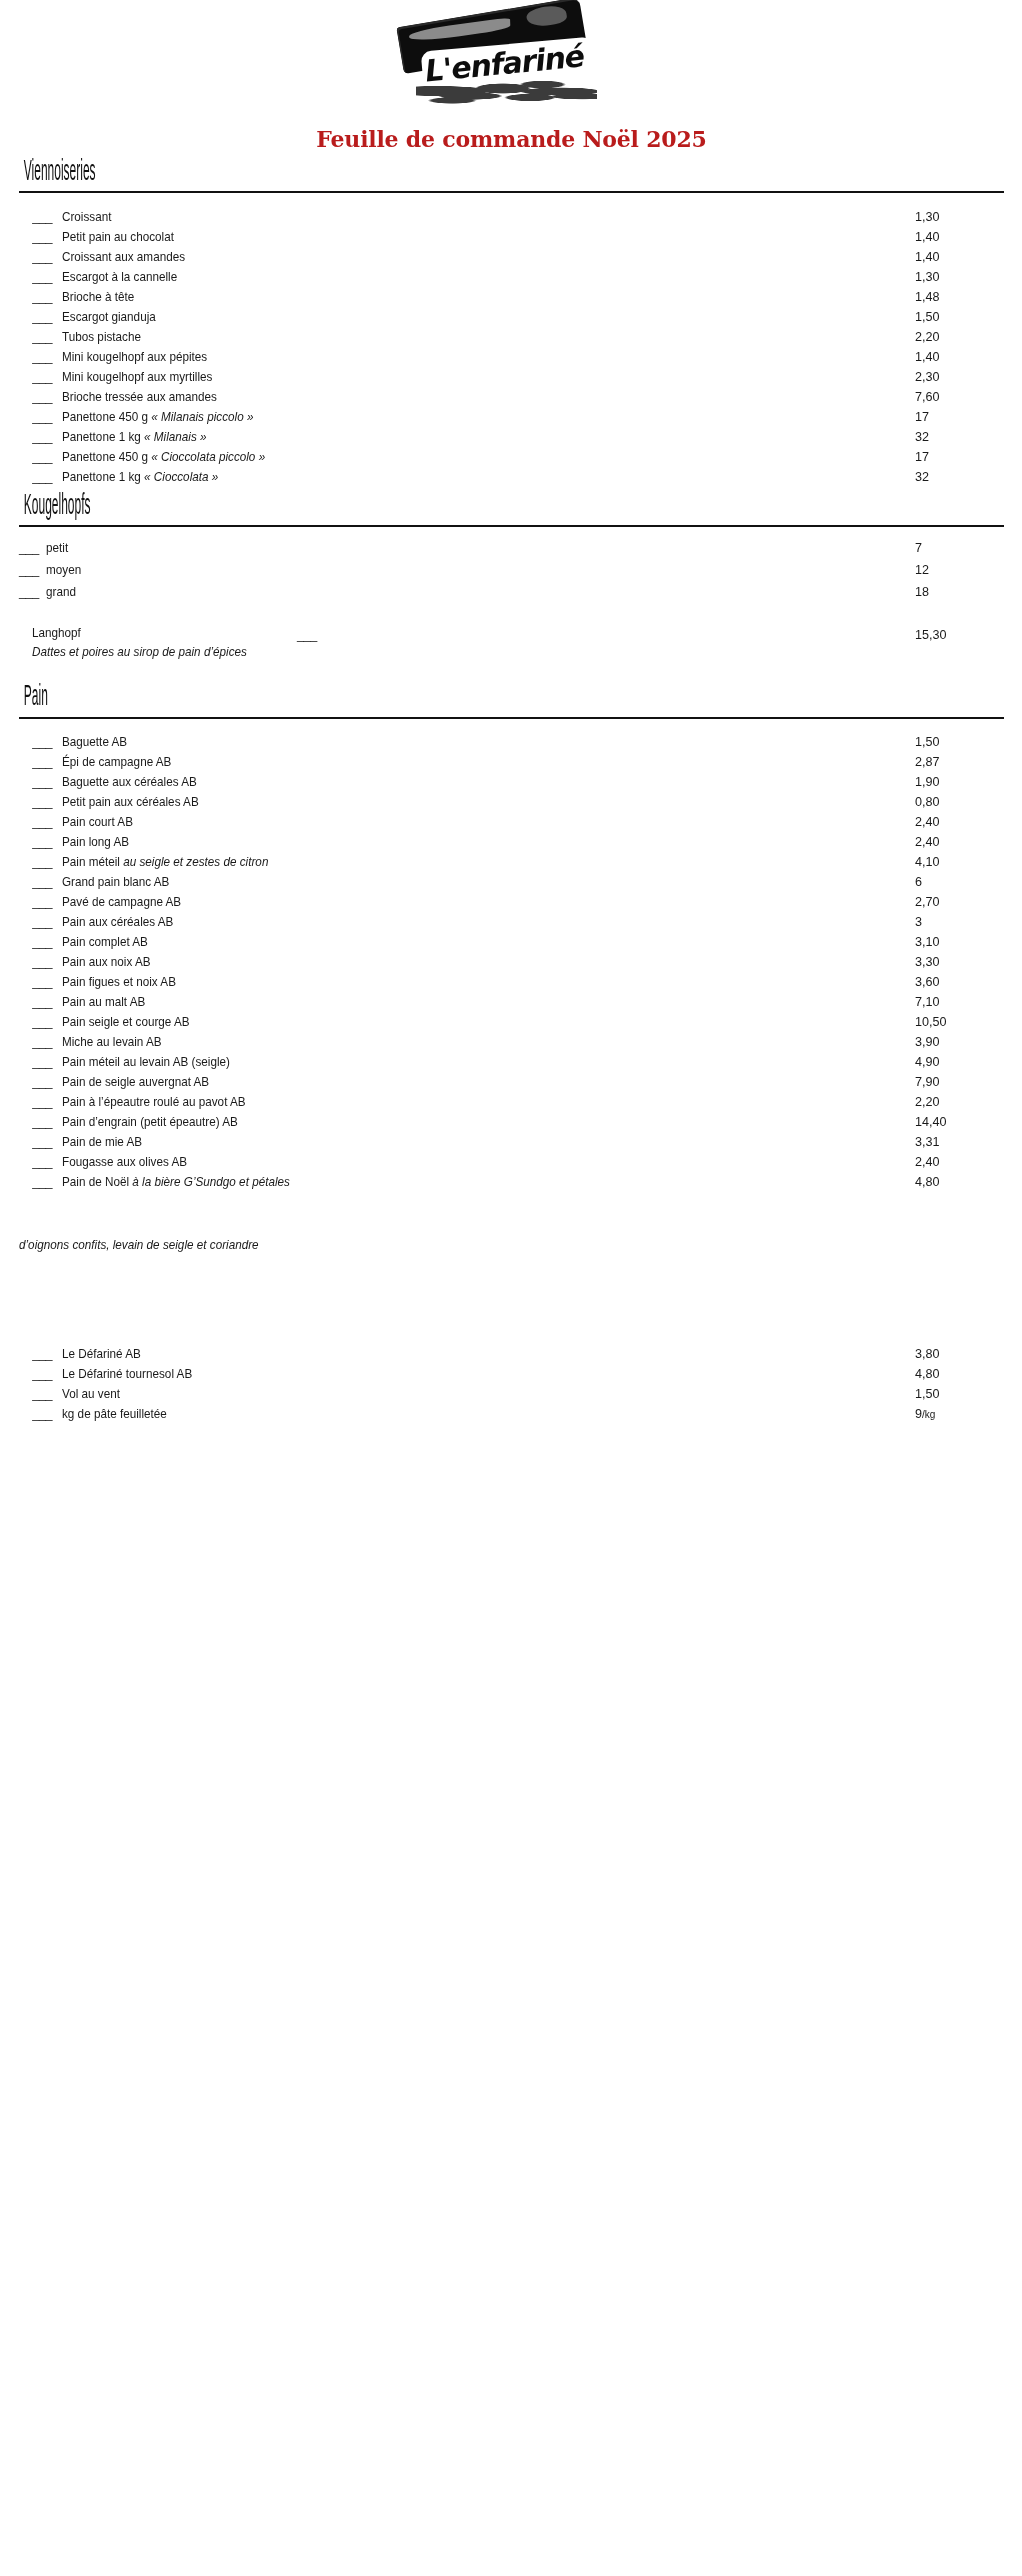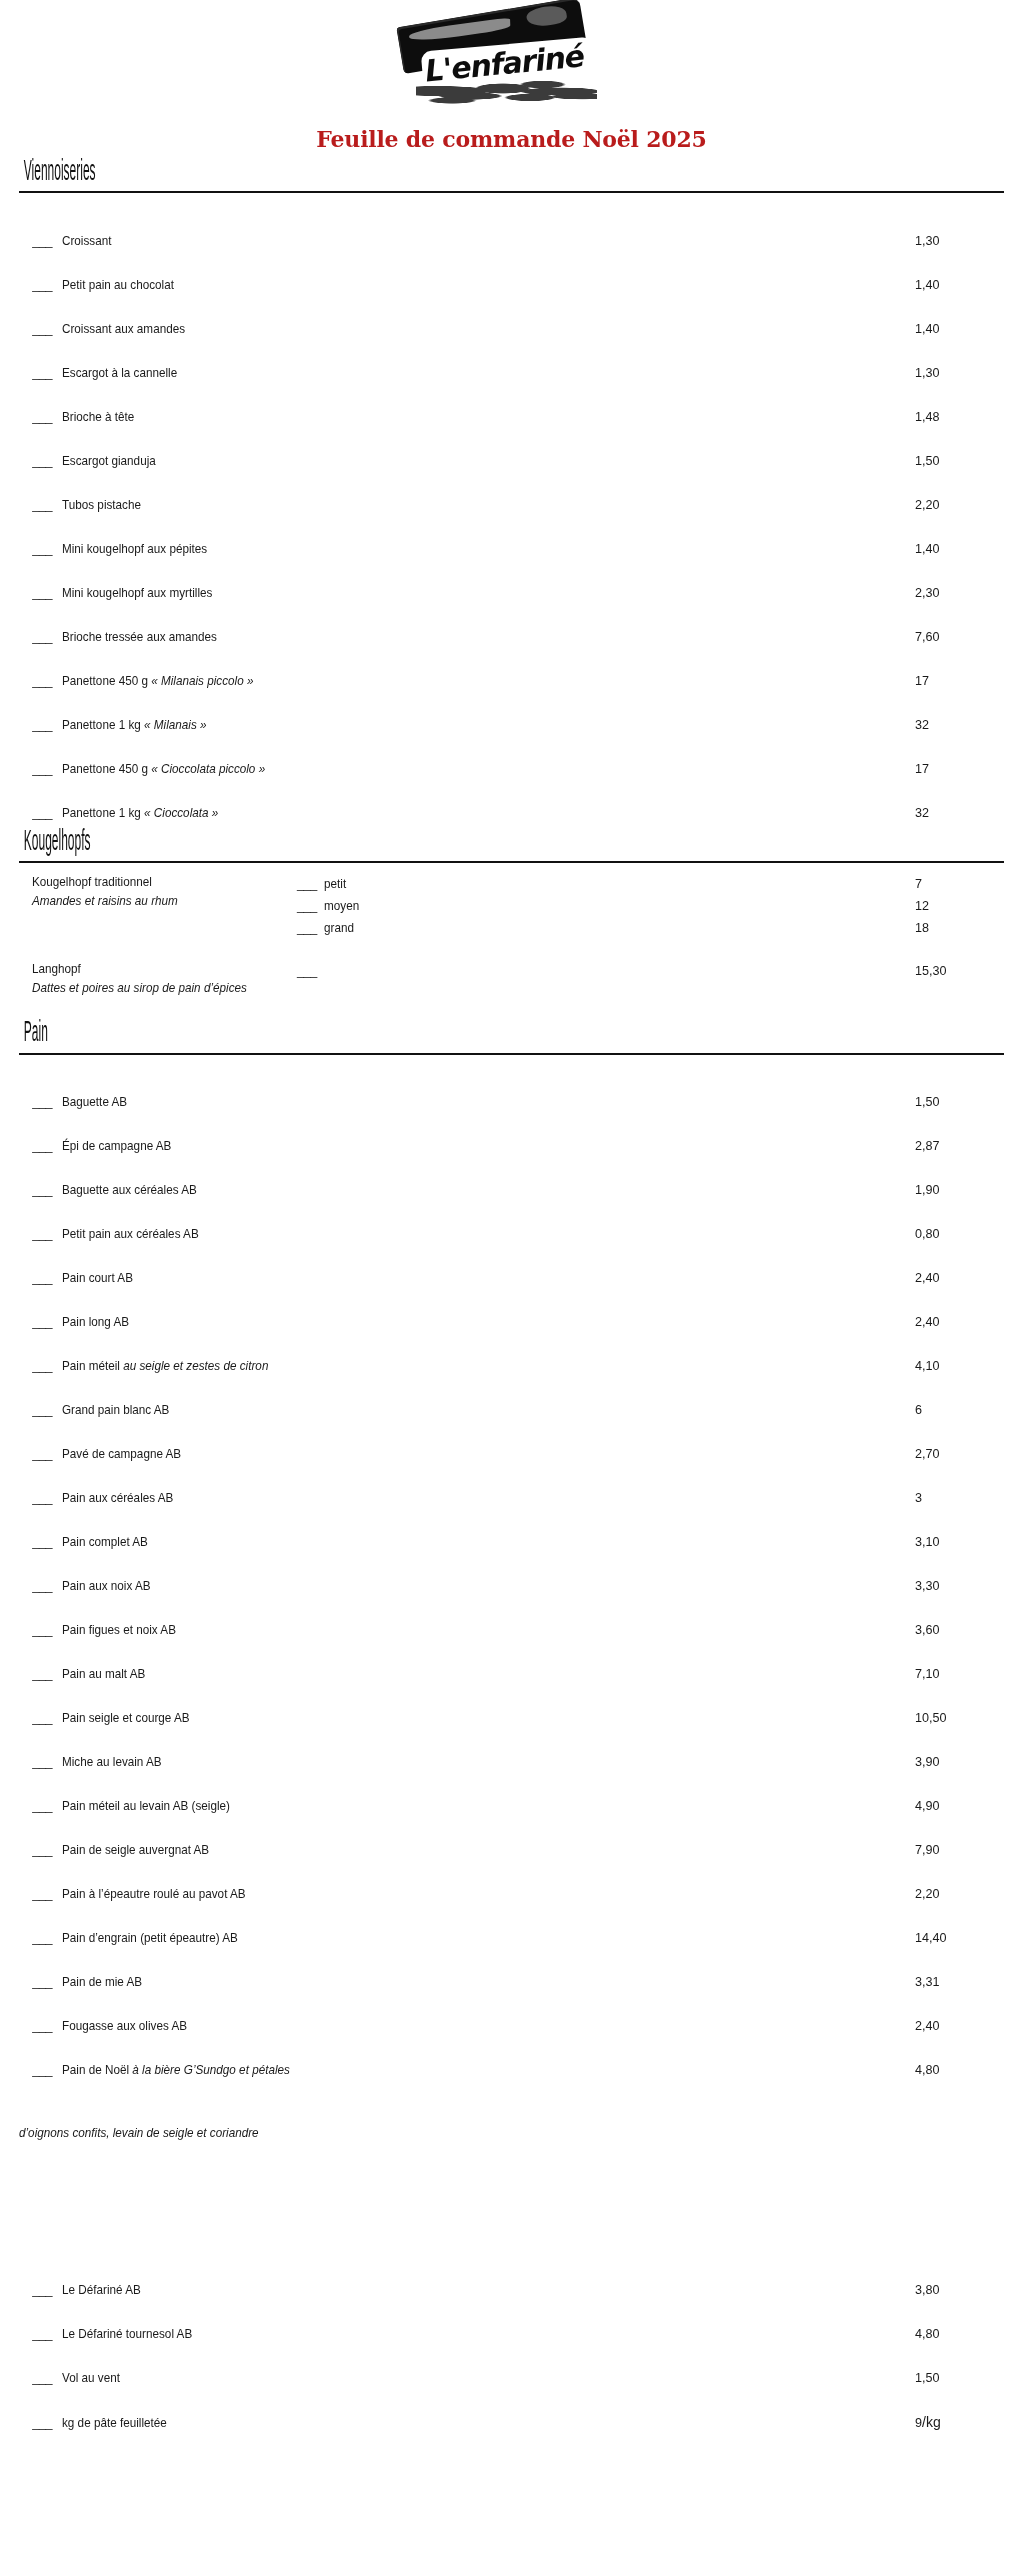--- a/index.html
+++ b/index.html
@@ -182,24 +182,23 @@
     font-style: italic;
   }
   .row-price {
     flex: 0 0 89px;
     width: 89px;
     text-align: left;
     padding-left: 3px;
     font-size: 12.6px;
     color: #1a1a1a;
     font-family: "Liberation Sans", sans-serif;
-    margin-top: 24px;
   }
   .row-price .unit {
-    font-size: 14px;
+    font-size: 10px;
   }
   .row-cont {
     display: flex;
     line-height: 20px;
     min-height: 20px;
     flex-direction: column;
   }
   .row-cont .row-name {
     font-style: italic;
   }
@@ -355,24 +354,20 @@
             <span class="row-blank">___</span>
             <span class="row-name">Panettone 1 kg <em>« Cioccolata »</em></span>
             <span class="row-price">32</span>
           </div>
         </div>
       </div>
       <div class="section">
         <div class="section-heading">Kougelhopfs</div>
         <hr class="section-rule">
         <div class="kblock">
-          <div class="kblock-left">
-            <div class="k-title">Kougelhopf traditionnel</div>
-            <div class="k-sub">Amandes et raisins au rhum</div>
-          </div>
           <div class="kblock-right">
             <div class="krow">
               <span class="krow-blank">___</span>
               <span class="krow-label">petit</span>
               <span class="krow-price">7</span>
             </div>
             <div class="krow">
               <span class="krow-blank">___</span>
               <span class="krow-label">moyen</span>
               <span class="krow-price">12</span>

